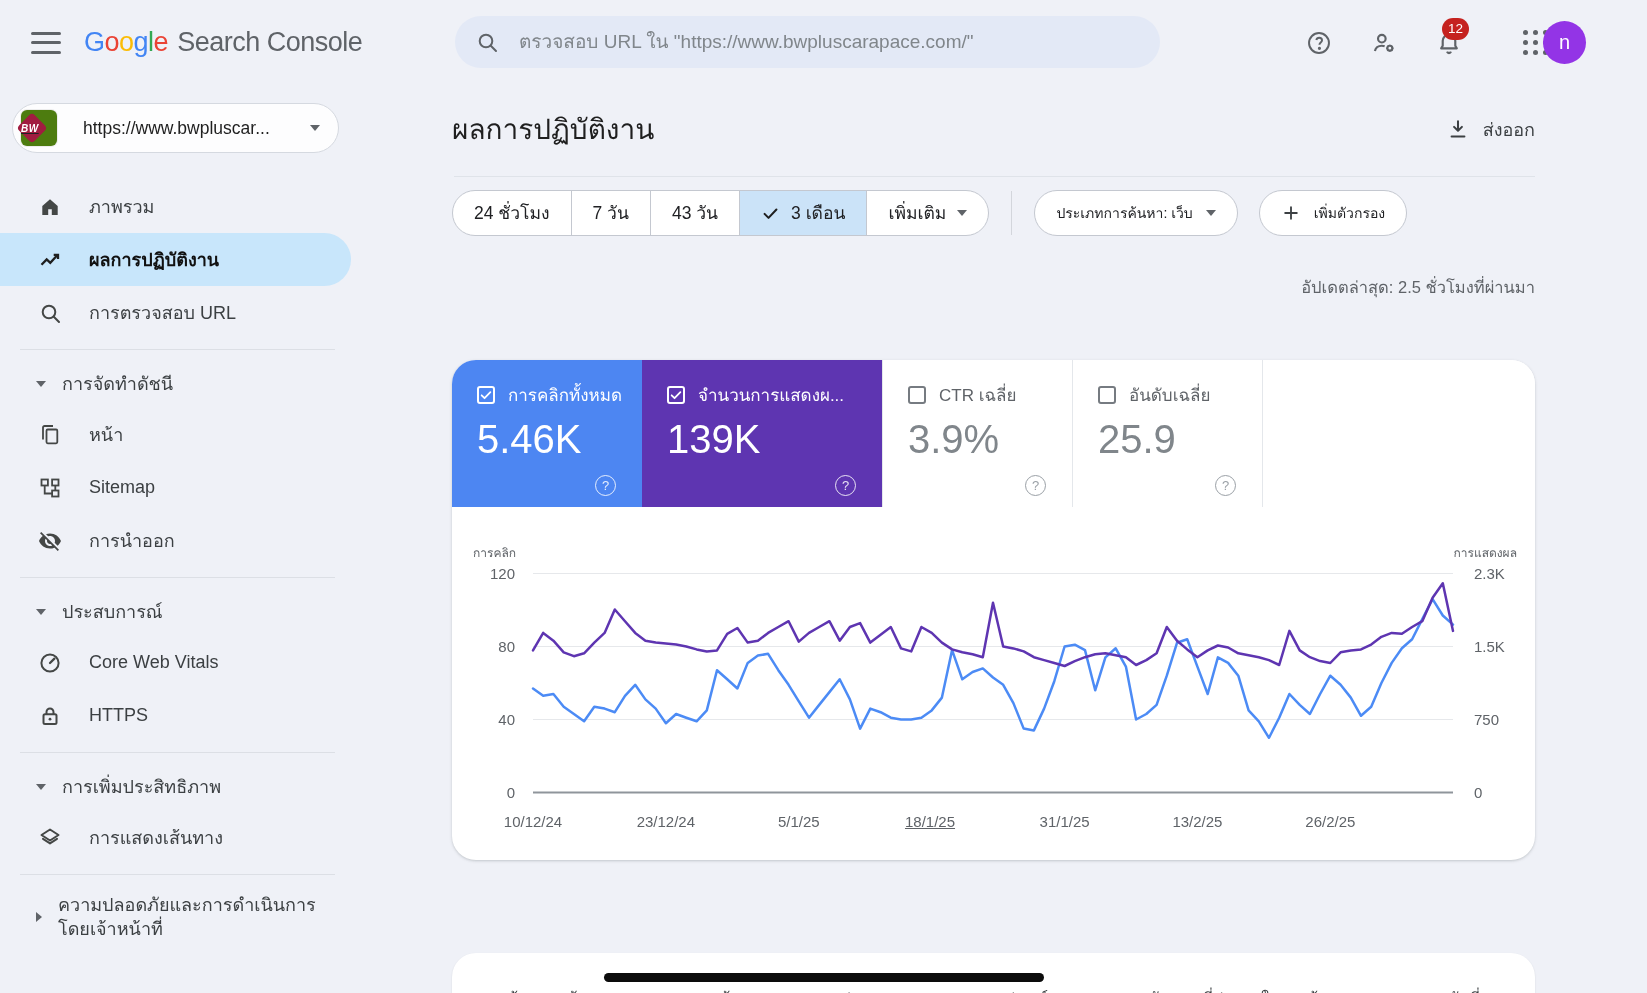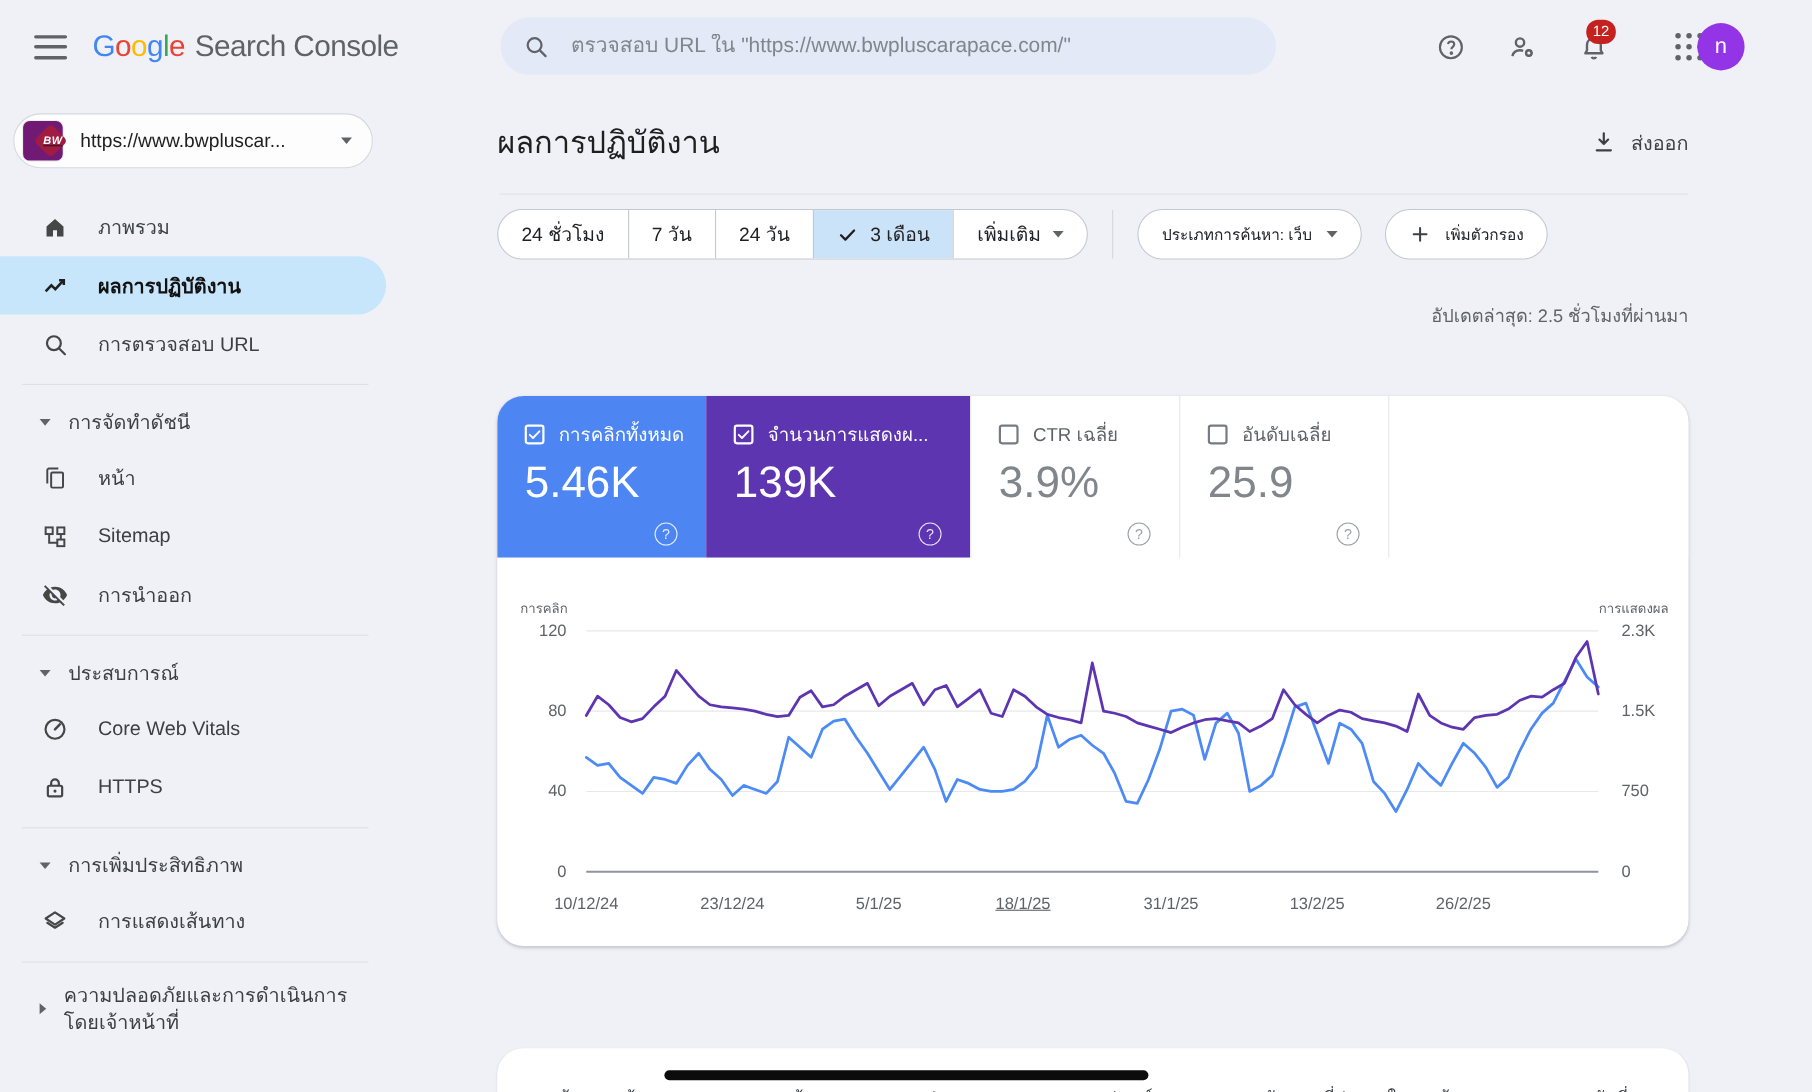--- a/index.html
+++ b/index.html
@@ -28,24 +28,24 @@
     color:#fff; font-size:13.5px; display:flex; align-items:center; justify-content:center; padding:0 6px; }
   .apps-grid { margin-left:22px; width:26px; height:26px; display:grid; grid-template-columns:repeat(3,1fr); gap:4px; }
   .apps-grid i { width:5px; height:5px; border-radius:50%; background:#5f6368; }
   .avatar { position:absolute; right:61px; top:21px; width:43px; height:43px; border-radius:50%; background:#9334e6;
     color:#fff; font-size:20px; display:flex; align-items:center; justify-content:center; cursor:pointer; }
 
   
   .sidebar { position:absolute; left:0; top:85px; width:351px; bottom:0; }
   .property { margin:18px 12px 0 12px; height:50px; border:1px solid #d5d9e0; border-radius:25px; background:#fdfdfe;
     display:flex; align-items:center; padding:0 18px 0 8px; cursor:pointer; }
-  .bw-logo { width:36px; height:36px; background:#701a75; border-radius:6px; position:relative; display:flex; align-items:center; justify-content:flex-end; box-shadow:0 0 0 1px #ececec; flex:none;text-decoration:underline; }
+  .bw-logo { width:36px; height:36px; background:#4d7c0f; border-radius:6px; position:relative; display:flex; align-items:center; justify-content:flex-start; box-shadow:0 0 0 1px #ececec; flex:none;text-decoration:underline; }
   .bw-diamond { position:absolute; width:22px; height:22px; background:#a11c40; transform:rotate(45deg); border-radius:4px; }
   .bw-logo b { position:relative; color:#fff; font-size:10px; font-style:italic; letter-spacing:.5px; }
-  .property .p-label { margin-left:16px; font-size:17.5px; color:#1f1f1f; flex:1; white-space:nowrap; overflow:hidden; }
+  .property .p-label { margin-left:26px; font-size:17.5px; color:#1f1f1f; flex:1; white-space:nowrap; overflow:hidden; }
   .caret-down { width:0; height:0; border-left:5.5px solid transparent; border-right:5.5px solid transparent; border-top:6px solid #5f6368; }
   .caret-right { width:0; height:0; border-top:5.5px solid transparent; border-bottom:5.5px solid transparent; border-left:6px solid #5f6368; }
   .nav { margin-top:27px; }
   .nav-item { height:53px; display:flex; align-items:center; padding-left:38px; gap:27px; font-size:18px; color:#3c4043; cursor:pointer; }
   .nav-item .n-icon { width:24px; height:24px; color:#444746; flex:none; }
   .nav-item .n-icon svg { width:100%; height:100%; }
   .nav-item.active { background:#c8e6fb; border-radius:0 28px 28px 0; color:#111; font-weight:bold; }
   .nav-item.active .n-icon { color:#1f1f1f; }
   .side-divider { border:none; border-top:1px solid #dcdfe5; margin:10px 16px 10px 20px; }
   .section-head { height:48px; display:flex; align-items:center; padding-left:36px; gap:16px; font-size:18px; color:#3c4043; cursor:pointer; }
@@ -279,21 +279,21 @@
         </svg>
       <span>ส่งออก</span>
     </div>
   </div>
   <hr class="title-divider">
 
   <div class="filter-row">
     <div class="segmented">
       <div class="segment">24 ชั่วโมง</div>
       <div class="segment">7 วัน</div>
-      <div class="segment">24 วัน</div>
+      <div class="segment">43 วัน</div>
       <div class="segment active">
         <span class="chk"><svg viewBox="0 0 24 24" fill="none" stroke="currentColor" stroke-width="2.6">
               <path d="M4.5 12.5l5 5L19.5 7" stroke-linecap="round" stroke-linejoin="round"></path>
             </svg></span>
         <span>3 เดือน</span>
       </div>
       <div class="segment">
         <span>เพิ่มเติม</span>
         <span class="caret-down"></span>
       </div>

